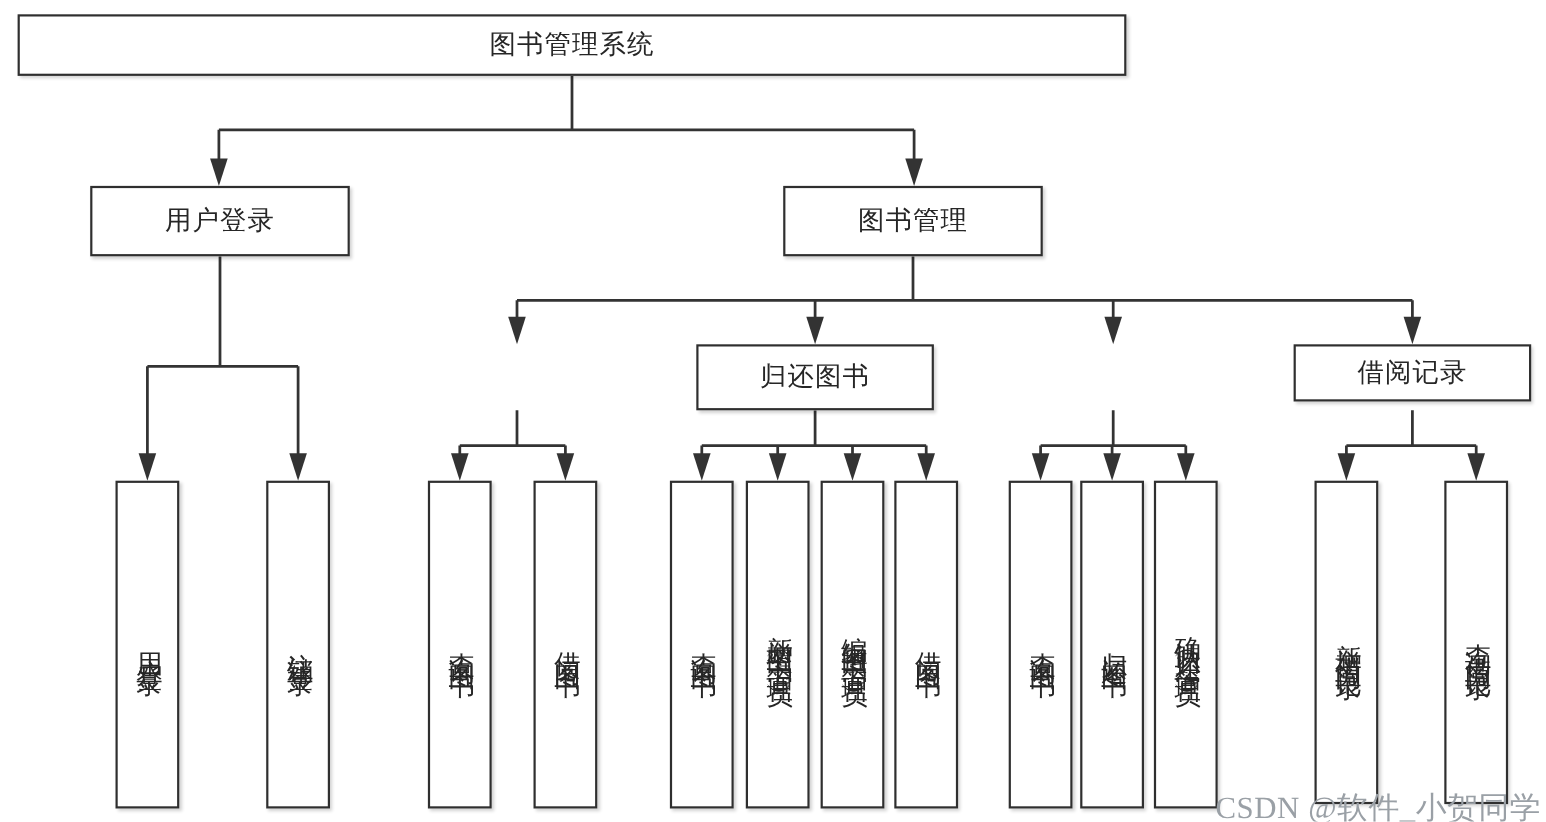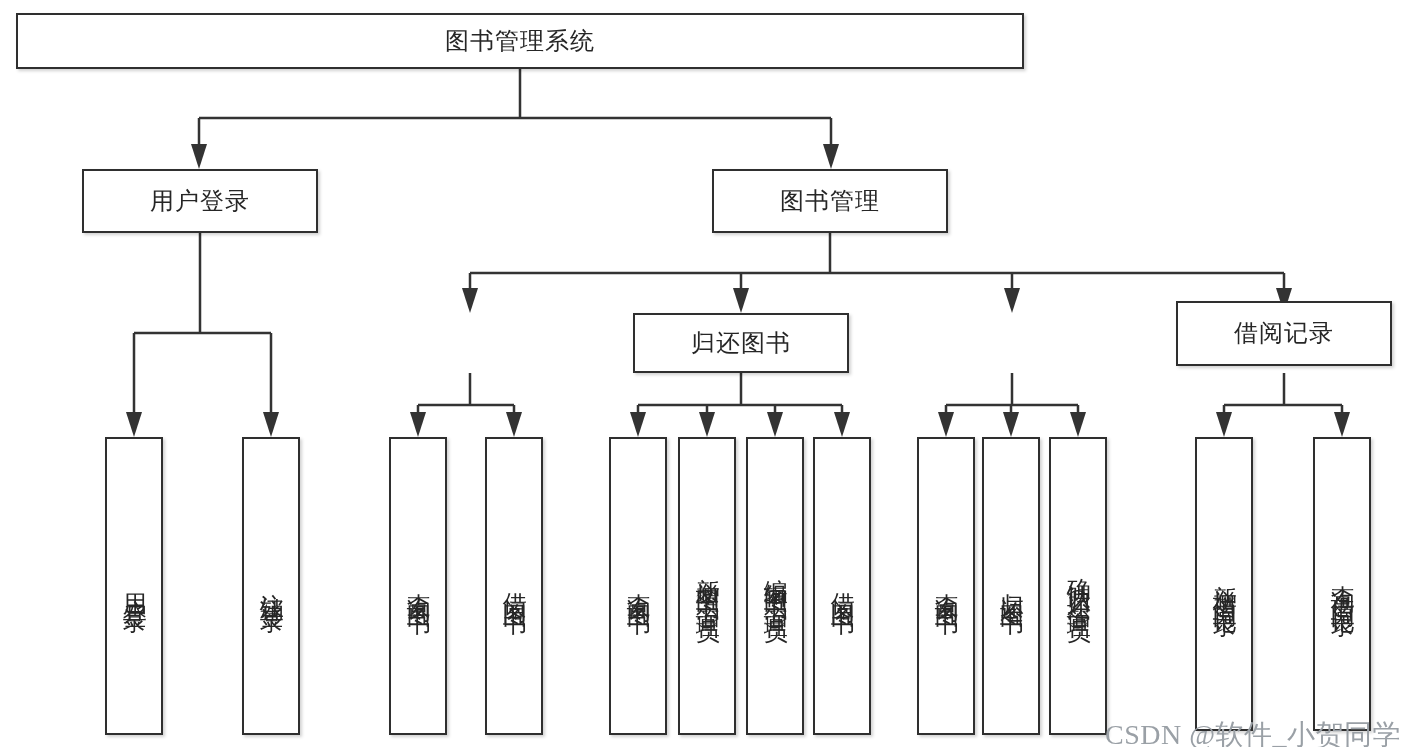--- a/index.html
+++ b/index.html
@@ -124,21 +124,21 @@
   <div class="node h" style="left:82px;top:169px;width:236px;height:64px">
     <span>用户登录</span>
   </div>
   <div class="node h" style="left:712px;top:169px;width:236px;height:64px">
     <span>图书管理</span>
   </div>
 
   <div class="node h" style="left:633px;top:313px;width:216px;height:60px">
     <span>归还图书</span>
   </div>
-  <div class="node h" style="left:1176px;top:301px;width:216px;height:65px">
+  <div class="node h" style="left:1176px;top:313px;width:216px;height:52px">
     <span>借阅记录</span>
   </div>
 
   <div class="node v" style="left:105px;top:437px;width:58px;height:298px">
     <span>用户登录</span>
   </div>
   <div class="node v" style="left:242px;top:437px;width:58px;height:298px">
     <span>注销登录</span>
   </div>
 

